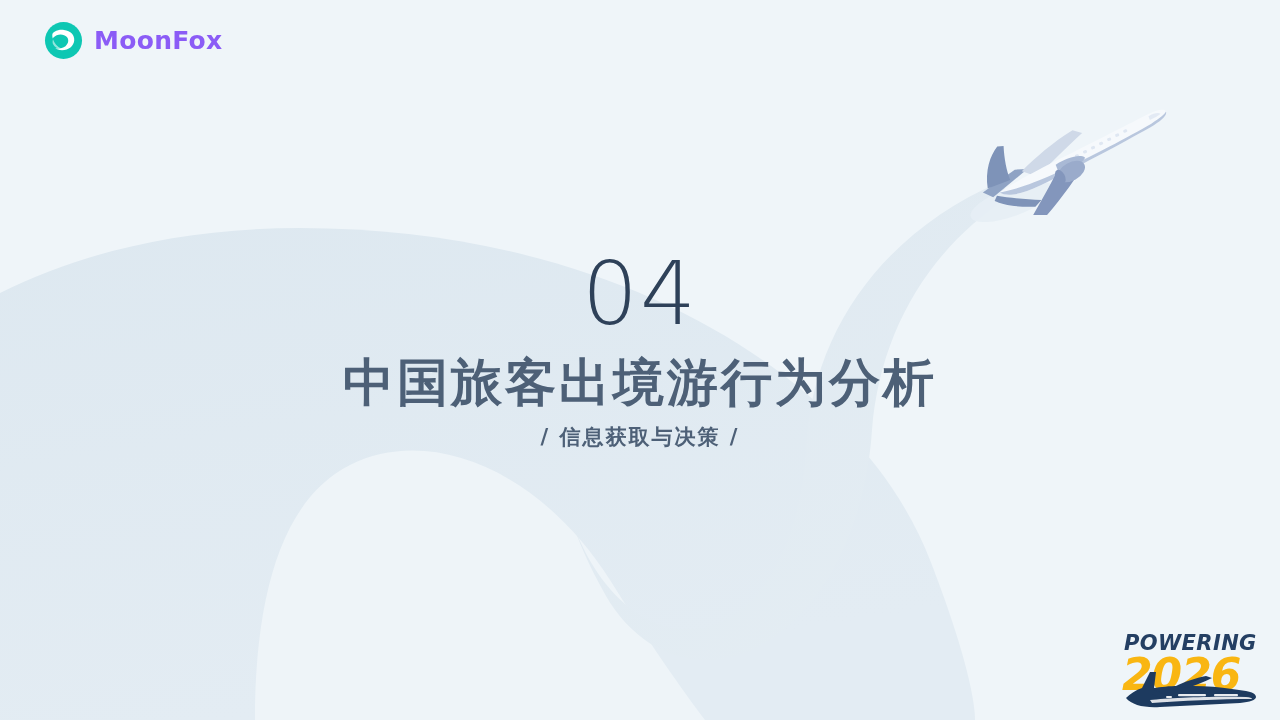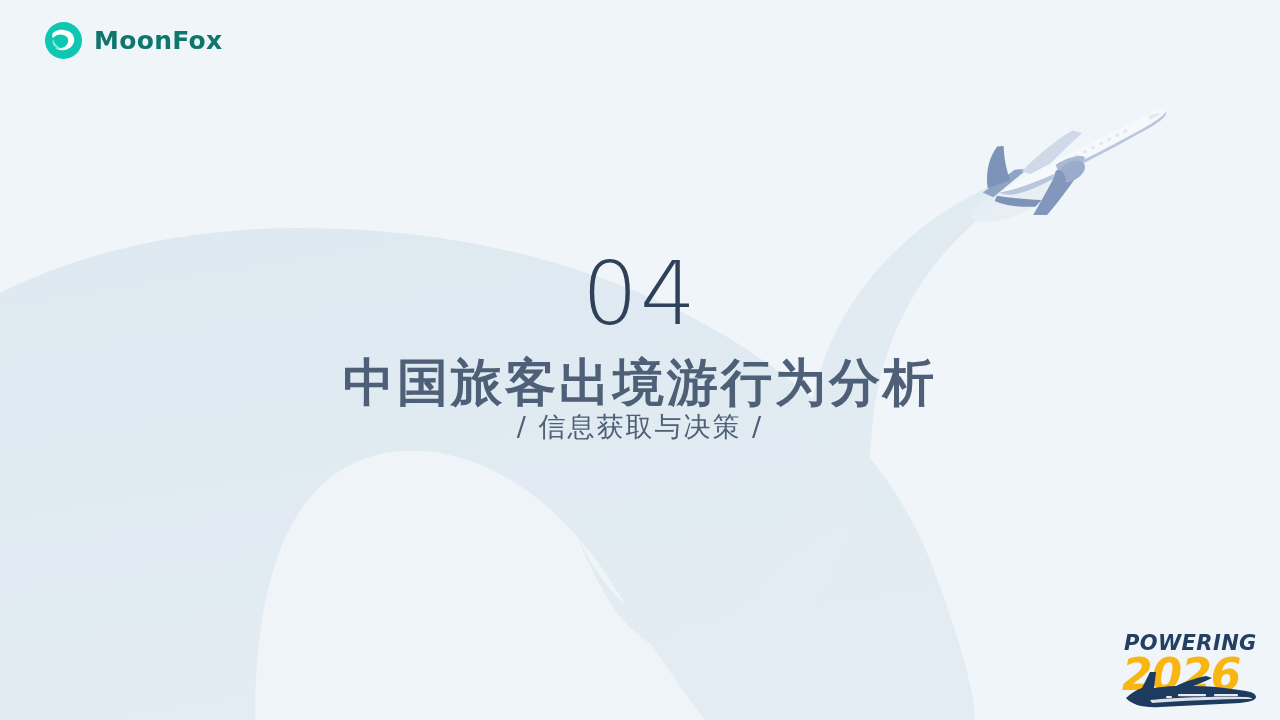--- a/index.html
+++ b/index.html
@@ -38,21 +38,21 @@
   }
   .brand-mark {
     width: 39px;
     height: 39px;
     flex: 0 0 auto;
   }
   .brand-name {
     font-size: 25px;
     font-weight: 700;
     letter-spacing: 0.3px;
-    color: #0f766e;
+    color: #8b5cf6;
     line-height: 1;
     font-family: "DejaVu Sans", "Liberation Sans", sans-serif;
   }
 
   
   .center-block {
     position: absolute;
     left: 0;
     right: 0;
     top: 250px;
@@ -70,23 +70,24 @@
   .section-title {
     margin-top: 16px;
     font-size: 51px;
     line-height: 1.12;
     font-weight: 700;
     color: #4d6077;
     letter-spacing: 3px;
     font-family: "DejaVu Sans", "Liberation Sans", sans-serif;
   }
   .section-subtitle {
-    font-size: 27px;
+    margin-top: 14px;
+    font-size: 21px;
     line-height: 1.2;
-    font-weight: 400;
+    font-weight: 700;
     color: #4d6077;
     letter-spacing: 2px;
     font-family: "DejaVu Sans", "Liberation Sans", sans-serif;
   }
 
   
   .airplane {
     position: absolute;
     left: 963px;
     top: 103px;

